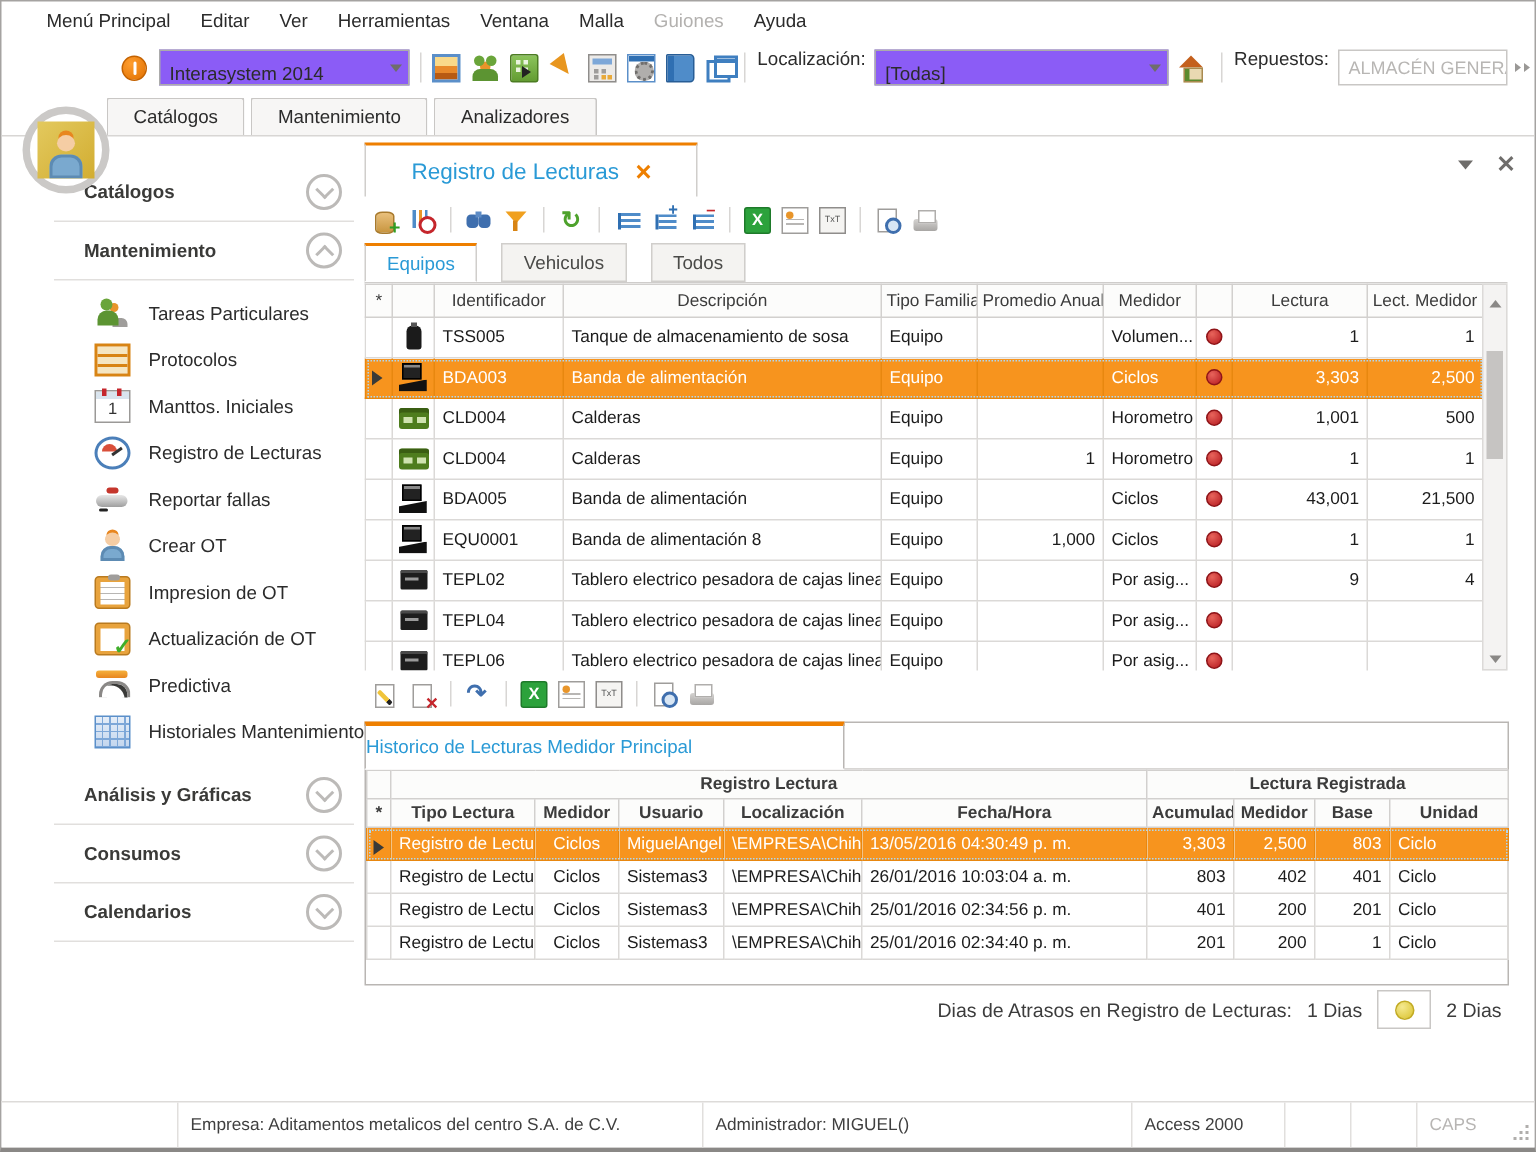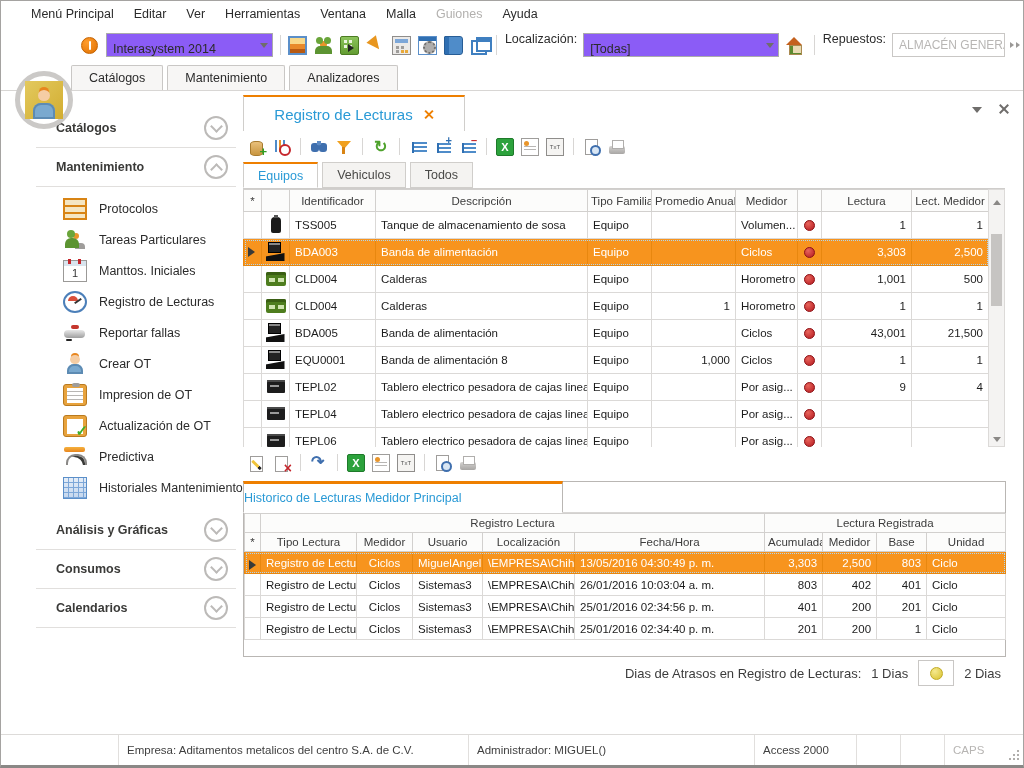--- a/index.html
+++ b/index.html
@@ -157,21 +157,21 @@
   .print-icon::before{content:"";position:absolute;left:1px;top:8px;width:16px;height:8px;border-radius:2px;background:linear-gradient(#d5d3d1,#a8a6a4)}
   .print-icon::after{content:"";position:absolute;left:4px;top:2px;width:10px;height:7px;background:#fff;border:1px solid #b0aeac}
   .edit-icon::before{content:"";position:absolute;left:2px;top:2px;width:11px;height:14px;background:#fff;border:1px solid #9f9d9b}
   .edit-icon::after{content:"";position:absolute;left:7px;top:5px;width:3px;height:12px;border-radius:1px;background:linear-gradient(#f0c43a 0 75%,#222 75%);transform:rotate(-45deg)}
   .delete-icon::before{content:"";position:absolute;left:2px;top:2px;width:11px;height:14px;background:#fff;border:1px solid #9f9d9b}
   .delete-icon::after{content:"×";position:absolute;right:-1px;bottom:-4px;color:#c5262c;font-weight:bold;font-size:14px}
   .undo-icon::before{content:"↷";position:absolute;left:1px;top:-2px;color:#3f6fae;font-size:16px;font-weight:bold}
 
   
   .inner-tabs{height:26px;display:flex;position:relative;z-index:2}
-  .itab{height:26px;padding:0 14px;display:flex;align-items:center;font-size:12.5px;color:#4a4a48;background:#f4f3f1;border:1px solid #d0cecb;margin-right:4px;cursor:pointer}
+  .itab{height:26px;padding:0 14px;display:flex;align-items:center;font-size:12.5px;color:#4a4a48;background:#f4f3f1;border:1px solid #d0cecb;margin-right:16px;cursor:pointer}
   .itab.active{background:#fff;color:#2a9ad6;border-top:2px solid #ee7f00;border-bottom:1px solid #fff;margin-bottom:-1px}
 
   
   .gridwrap{position:relative;width:762px;border-top:1px solid #cfcdcb}
   .gridclip{width:745px;height:258px;overflow:hidden}
   table.grid{border-collapse:collapse;table-layout:fixed;width:745px;font-size:11.5px;color:#1c1c1c;background:#fff}
   .grid th{height:22px;font-weight:normal;color:#3c3c3c;border:1px solid #d2d0ce;background:#fcfcfb;overflow:hidden;white-space:nowrap;padding:0 3px}
   .grid td{height:27px;border:1px solid #dbd9d7;padding:0 5px;overflow:hidden;white-space:nowrap;background:#fff}
   .grid tr.selected td{background:#f7941e;color:#fff;border-color:#e8870f}
   .grid tr.selected{outline:1px dotted #aed6ef;outline-offset:-2px}
@@ -202,21 +202,21 @@
   .vs-up{top:0}.vs-down{bottom:0}
   .vs-up::after{content:"";position:absolute;left:4px;top:6px;border:4px solid transparent;border-bottom:5px solid #8a8886}
   .vs-down::after{content:"";position:absolute;left:4px;top:7px;border:4px solid transparent;border-top:5px solid #8a8886}
   .vs-thumb{position:absolute;left:2px;top:44px;width:11px;height:72px;background:#c6c4c2;cursor:pointer}
 
   
   .histpanel{width:763px;height:176px;border:1px solid #b9b6b3;margin-top:3px;background:#fff;position:relative}
   .hist-tabstrip{height:31px;position:relative;border-bottom:1px solid #d8d6d4}
   .hist-tab{position:absolute;left:-1px;top:-1px;height:32px;width:320px;background:#fff;border:1px solid #b9b6b3;border-top:3px solid #ee7f00;border-bottom:1px solid #fff;color:#2a9ad6;font-size:12.5px;display:flex;align-items:center;cursor:pointer;white-space:nowrap}
   table.hgrid{border-collapse:collapse;table-layout:fixed;width:761px;font-size:11.5px;color:#1c1c1c}
-  .hgrid th{height:19px;font-weight:normal;color:#3c3c3c;border:1px solid #d2d0ce;background:#fcfcfb;overflow:hidden;white-space:nowrap;text-align:center;padding:0 3px}
+  .hgrid th{height:19px;font-weight:bold;color:#3c3c3c;border:1px solid #d2d0ce;background:#fcfcfb;overflow:hidden;white-space:nowrap;text-align:center;padding:0 3px}
   .hgrid td{height:22px;border:1px solid #dbd9d7;padding:0 5px;overflow:hidden;white-space:nowrap}
   .hgrid tr.selected td{background:#f7941e;color:#fff;border-color:#e8870f}
   .hgrid tr.selected{outline:1px dotted #aed6ef;outline-offset:-2px}
   col.hc1{width:16px}col.hc2{width:96px}col.hc3{width:56px}col.hc4{width:70px}col.hc5{width:92px}
   col.hc6{width:190px}col.hc7{width:58px}col.hc8{width:54px}col.hc9{width:50px}col.hc10{width:79px}
 
   
   .atrasos{height:32px;display:flex;align-items:center;justify-content:flex-end;padding-right:22px;font-size:13px;color:#3c3c3c;gap:10px}
   .dotbox{width:36px;height:26px;border:1px solid #c9c7c5;display:flex;align-items:center;justify-content:center}
   .dot-yellow{width:13px;height:13px;border-radius:50%;background:radial-gradient(circle at 35% 30%,#f5e98f,#d9c22e);border:1px solid #c2ab24}
@@ -309,26 +309,26 @@
       <div class="sec-head">
         <span>Catálogos</span>
         <span class="sec-arrow down"></span>
       </div>
       <div class="sec-head">
         <span>Mantenimiento</span>
         <span class="sec-arrow up"></span>
       </div>
       <div class="side-items">
         <div class="side-item">
+            <span class="side-icon person-gear-icon"></span>
+            <span>Tareas Particulares</span>
+          </div>
+          <div class="side-item">
             <span class="side-icon shelf-icon"></span>
             <span>Protocolos</span>
-          </div>
-          <div class="side-item">
-            <span class="side-icon person-gear-icon"></span>
-            <span>Tareas Particulares</span>
           </div>
           <div class="side-item">
             <span class="side-icon calendar-icon"></span>
             <span>Manttos. Iniciales</span>
           </div>
           <div class="side-item">
             <span class="side-icon gauge-icon"></span>
             <span>Registro de Lecturas</span>
           </div>
           <div class="side-item">

